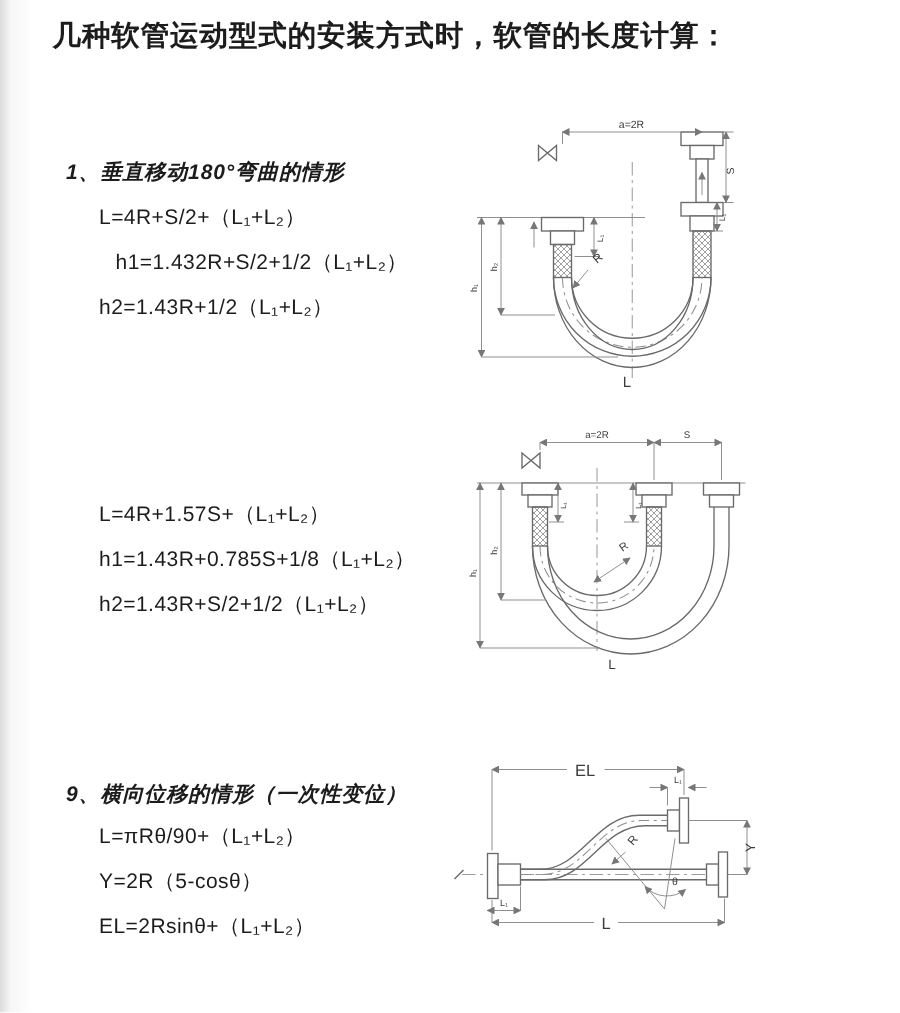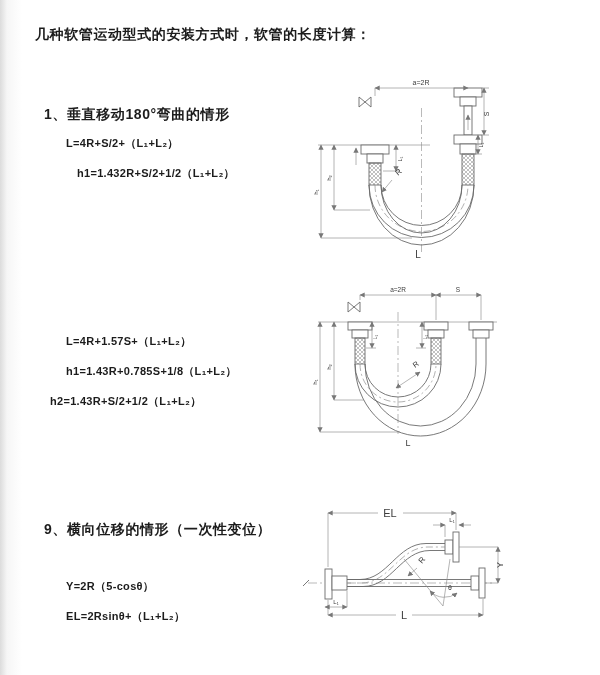--- a/index.html
+++ b/index.html
@@ -2,57 +2,58 @@
 <html><head>
 <meta charset="utf-8">
 <style>
   html,body{margin:0;padding:0;background:#ffffff;}
   .page{
     position:relative;width:600px;height:675px;overflow:hidden;
     background:linear-gradient(90deg,#dcdcdc 0px,#f6f6f6 7px,#ffffff 22px);
     font-family:"Liberation Sans","DejaVu Sans",sans-serif;
   }
   .title{
-    position:absolute;left:35px;top:26px;font-size:14px;font-weight:bold;
+    position:absolute;left:35px;top:11px;font-size:19px;font-weight:bold;
     color:#1c1c1c;letter-spacing:0.6px;white-space:nowrap;
   }
   .sec-heading{
     position:absolute;font-size:14px;font-weight:bold;color:#1c1c1c;
-    letter-spacing:0.6px;white-space:nowrap;
+    letter-spacing:0.6px;white-space:nowrap;font-style:italic;
   }
   .formula{
-    position:absolute;font-size:11px;color:#1c1c1c;letter-spacing:0.3px;
+    position:absolute;font-size:14px;color:#1c1c1c;letter-spacing:0.3px;
     white-space:nowrap;
-    font-weight:bold;
   }
   svg.diag{position:absolute;}
   svg text{font-family:"Liberation Sans","DejaVu Sans",sans-serif;fill:#3c3c3c;}
   .ln{stroke:#6a6a6a;stroke-width:0.9;fill:none;}
   .fit{fill:#ffffff;stroke:#6a6a6a;stroke-width:0.9;}
   .braid{fill:url(#ht);stroke:#6a6a6a;stroke-width:0.9;}
   .dim{stroke:#8c8c8c;stroke-width:0.65;fill:none;}
   .cl{stroke:#9c9c9c;stroke-width:0.7;fill:none;stroke-dasharray:9 3 2 3;}
   .dsh{stroke:#8f8f8f;stroke-width:0.7;fill:none;stroke-dasharray:7 3 2 3;}
 </style>
 </head>
 <body>
 
 <div class="page">
 
   <div class="title">几种软管运动型式的安装方式时，软管的长度计算：</div>
 
   <div class="sec-heading" style="left:44px;top:106px">1、垂直移动180°弯曲的情形</div>
   <div class="formula" style="left:66px;top:136px">L=4R+S/2+（L₁+L₂）</div>
   <div class="formula" style="left:77px;top:166px">h1=1.432R+S/2+1/2（L₁+L₂）</div>
+  <div class="formula" style="left:66px;top:196px">h2=1.43R+1/2（L₁+L₂）</div>
 
   <div class="formula" style="left:66px;top:334px">L=4R+1.57S+（L₁+L₂）</div>
   <div class="formula" style="left:66px;top:364px">h1=1.43R+0.785S+1/8（L₁+L₂）</div>
-  <div class="formula" style="left:50px;top:394px">h2=1.43R+S/2+1/2（L₁+L₂）</div>
+  <div class="formula" style="left:66px;top:394px">h2=1.43R+S/2+1/2（L₁+L₂）</div>
 
   <div class="sec-heading" style="left:44px;top:521px">9、横向位移的情形（一次性变位）</div>
+  <div class="formula" style="left:66px;top:549px">L=πRθ/90+（L₁+L₂）</div>
   <div class="formula" style="left:66px;top:579px">Y=2R（5-cosθ）</div>
   <div class="formula" style="left:66px;top:609px">EL=2Rsinθ+（L₁+L₂）</div>
 
   <svg class="diag" style="left:312px;top:70px" width="280" height="195" viewBox="0 0 280 195">
     <defs>
       <marker id="ah" viewBox="0 0 10 10" refX="9" refY="5" markerWidth="8" markerHeight="8" orient="auto-start-reverse">
         <path d="M0,0 L10,5 L0,10 z" fill="#777"></path>
       </marker>
       <pattern id="ht" width="4" height="4" patternUnits="userSpaceOnUse">
         <path d="M0,4 L4,0 M0,0 L4,4" stroke="#8d8d8d" stroke-width="0.55"></path>

